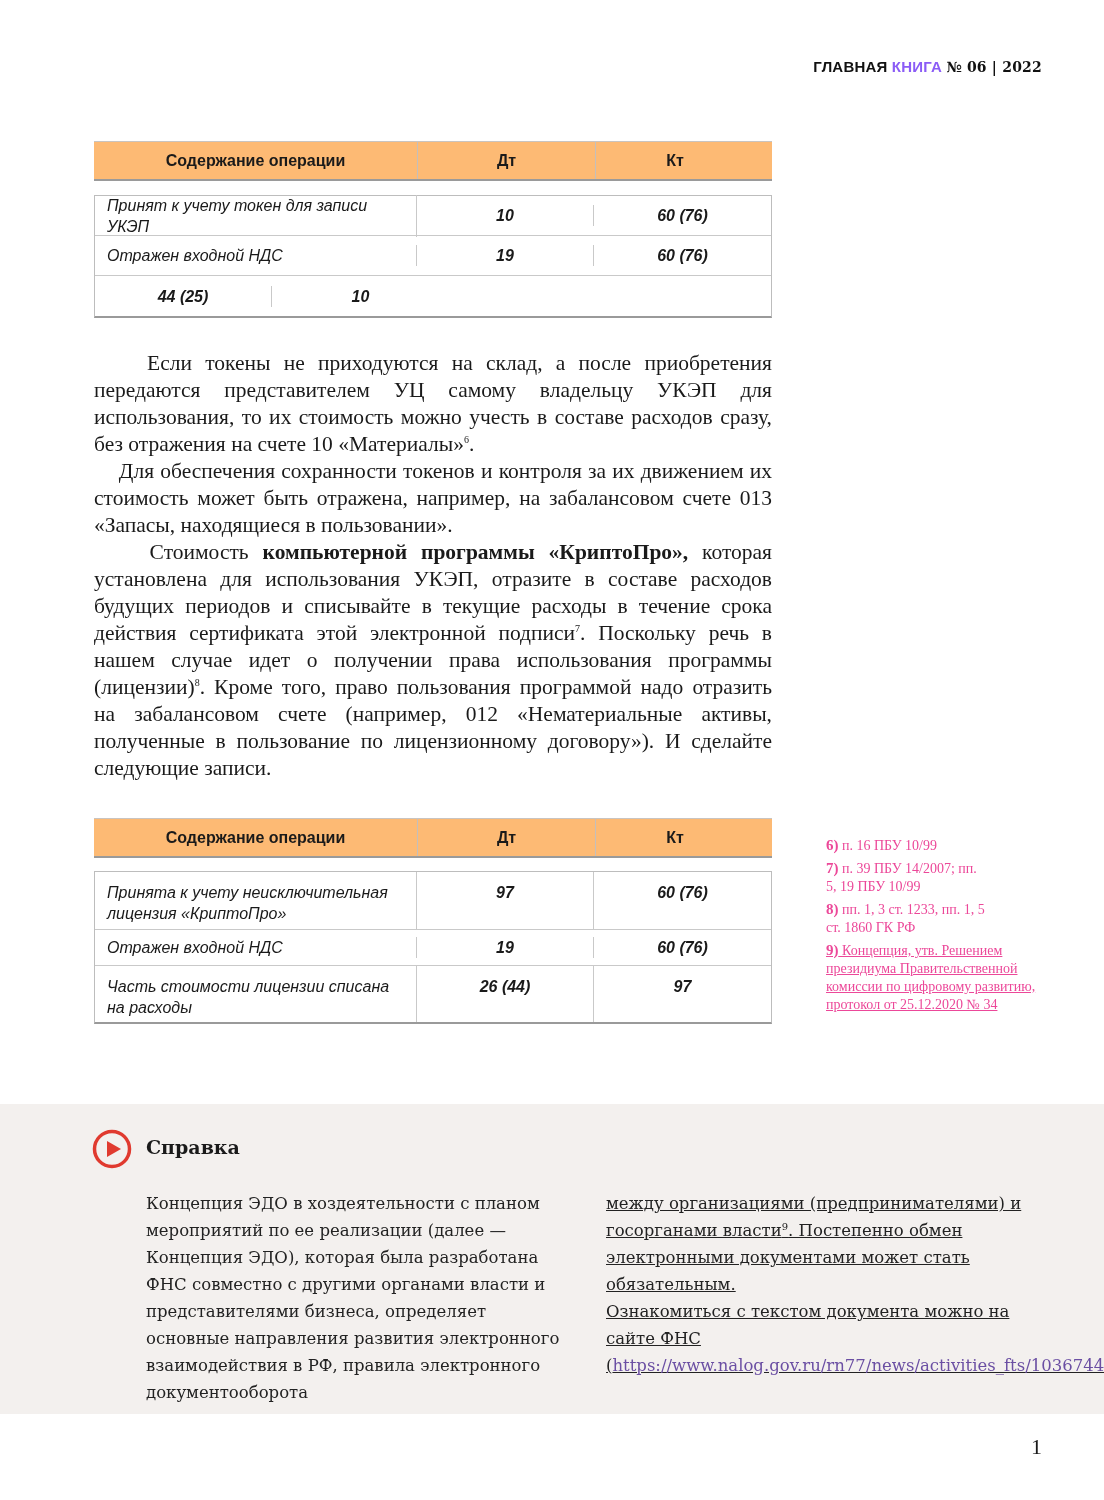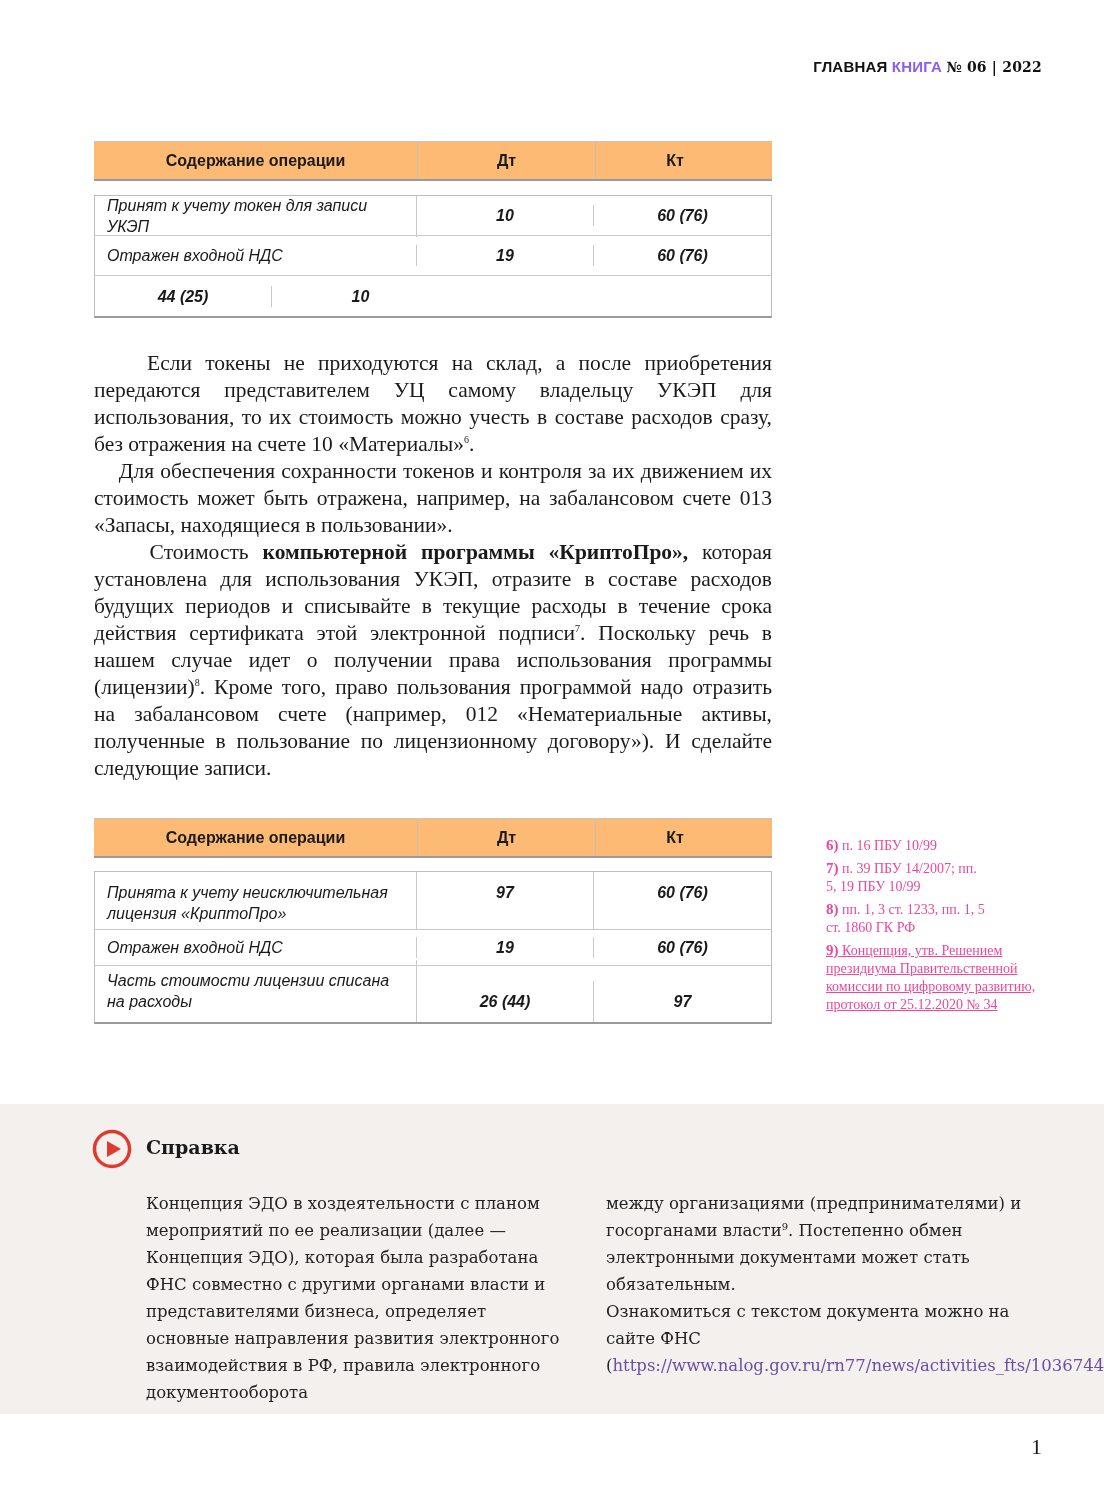--- a/index.html
+++ b/index.html
@@ -70,21 +70,21 @@
   }
   .info-title {
     position: absolute; left: 146px; top: 1136px;
     font-family: "DejaVu Serif", serif; font-weight: bold; font-size: 19px;
   }
   .info-col {
     position: absolute; top: 1190px; width: 420px;
     font-family: "DejaVu Serif", serif; font-size: 16.5px; line-height: 27px; color: #222;
   }
   .info-col.left { left: 146px; }
-  .info-col.right { left: 606px; }
+  .info-col.right { left: 606px; text-decoration: underline; }
   .info-col a { color: #6b4fa3; text-decoration: none; }
   .page-num {
     position: absolute; right: 62px; top: 1434px;
     font-family: "Liberation Serif", serif; font-size: 22px;
   }
 </style>
 </head>
 <body>
 
 <div class="header">
@@ -130,21 +130,21 @@
   <div class="ops-row" style="height:58px;">
     <div class="op">Принята к учету неисключительная лицензия «КриптоПро»</div>
     <div class="dt">97</div>
     <div class="kt">60 (76)</div>
   </div>
   <div class="ops-row" style="height:36px; align-items:center;">
     <div class="op" style="padding-top:0;padding-bottom:0;">Отражен входной НДС</div>
     <div class="dt" style="padding-top:0;padding-bottom:0;">19</div>
     <div class="kt" style="padding-top:0;padding-bottom:0;">60 (76)</div>
   </div>
-  <div class="ops-row" style="height:56px;align-items:flex-end;">
+  <div class="ops-row" style="height:56px;">
     <div class="op">Часть стоимости лицензии списана на расходы</div>
     <div class="dt">26 (44)</div>
     <div class="kt">97</div>
   </div>
 </div>
 
 <div class="notes">
   <div class="note"><b>6)</b> <span>п. 16 ПБУ 10/99</span></div>
   <div class="note" style="width:160px;"><b>7)</b> <span>п. 39 ПБУ 14/2007; пп. 5, 19 ПБУ 10/99</span></div>
   <div class="note" style="width:160px;"><b>8)</b> <span>пп. 1, 3 ст. 1233, пп. 1, 5 ст. 1860 ГК РФ</span></div>

